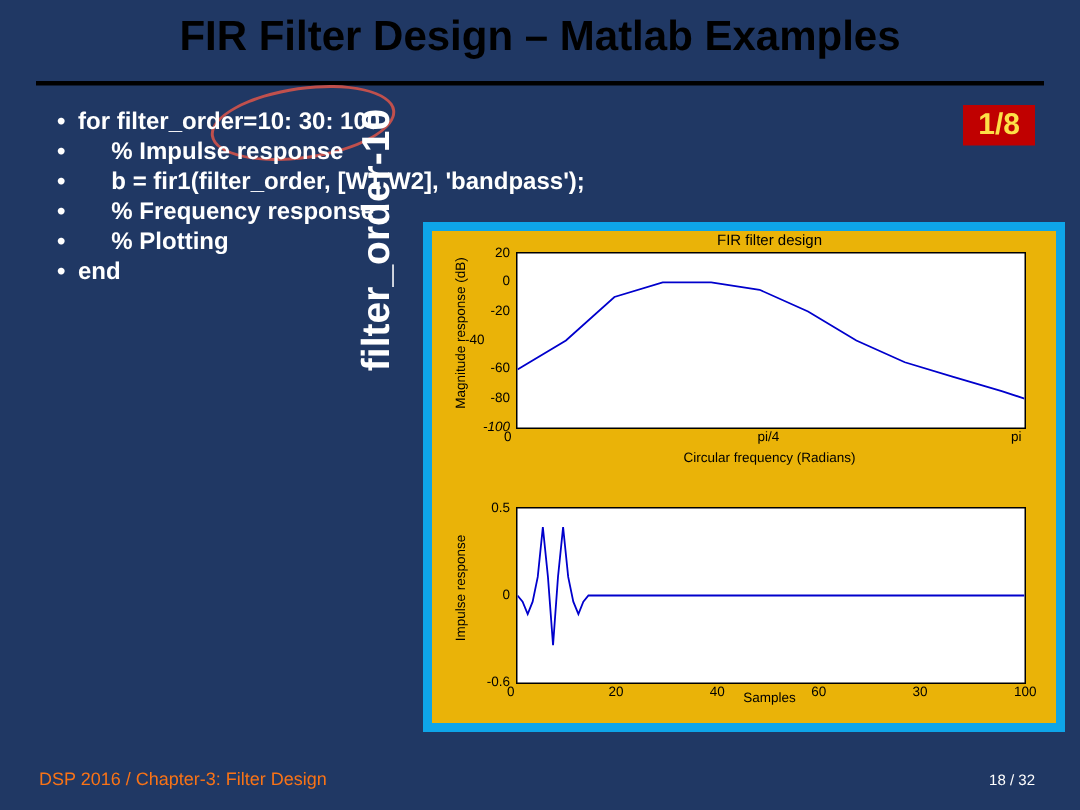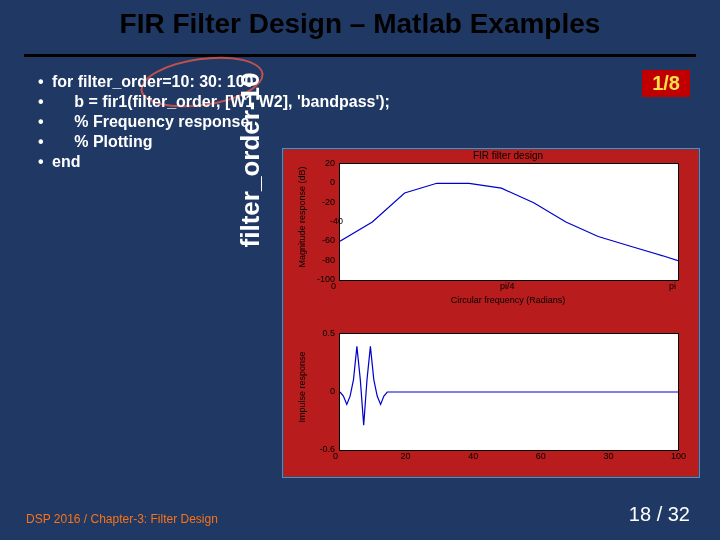--- a/index.html
+++ b/index.html
@@ -87,22 +87,22 @@
     transform-origin: left top;
     width: 200px;
     text-align: center;
   }
   .charts {
     position: absolute;
     left: 282px;
     top: 148px;
     width: 416px;
     height: 328px;
-    background: #b91c1c;
-    border: 1px solid #0ea5e9;
+    background: #eab308;
+    border: 6px solid #0ea5e9;
   }
   .chart {
     position: absolute;
     background: #fff;
     border: 1px solid #000;
   }
   .chart-top {
     left: 56px;
     top: 14px;
     width: 338px;
@@ -148,21 +148,21 @@
     position: absolute;
     left: 26px;
     bottom: 14px;
     font-size: 12px;
     color: #f97316;
   }
   .pagenum {
     position: absolute;
     right: 30px;
     bottom: 14px;
-    font-size: 20px;
+    font-size: 10px;
     color: #fff;
   }
 </style>
 </head>
 <body>
 
 <div class="slide">
 
   <div class="title-area">
     <span class="title-text">FIR Filter Design – Matlab Examples</span>
@@ -170,20 +170,21 @@
   <div class="title-rule"></div>
 
   <div class="highlight-oval"></div>
 
   <div class="page-badge">
     <span>1/8</span>
   </div>
 
   <div class="code-block">
     <span class="line"><span class="bullet">•</span><span>for filter_order=10: 30: 100</span></span>
+    <span class="line"><span class="bullet">•</span><span>     % Impulse response</span></span>
     <span class="line"><span class="bullet">•</span><span>     b = fir1(filter_order, [W1 W2], 'bandpass');</span></span>
     <span class="line"><span class="bullet">•</span><span>     % Frequency response</span></span>
     <span class="line"><span class="bullet">•</span><span>     % Plotting</span></span>
     <span class="line"><span class="bullet">•</span><span>end</span></span>
   </div>
 
   <div class="vertical-label">filter_order-10</div>
 
   <div class="charts">
 
@@ -192,24 +193,24 @@
     <div class="chart chart-top">
       <svg class="plotline" width="338" height="116">
         <polyline id="line-top" fill="none" stroke="#0000cc" stroke-width="1.2" points="0.0,77.3 32.3,58.0 64.6,29.0 96.8,19.3 129.1,19.3 161.4,24.2 193.7,38.7 225.9,58.0 258.2,72.5 290.5,82.2 322.8,91.8 338.0,96.7"></polyline>
       </svg>
     </div>
     <div class="ylabel" style="left:14px; top:126px; width:116px;">Magnitude response (dB)</div>
     <div id="top-yticks">
         <div class="tick" style="right: 364px; top: 9px;">20</div>
         <div class="tick" style="right: 364px; top: 28.3333px;">0</div>
         <div class="tick" style="right: 364px; top: 47.6667px;">-20</div>
-        <div class="tick" style="right: 356px; top: 67px;">-40</div>
+        <div class="tick" style="right: 381px; top: 67px;">-40</div>
         <div class="tick" style="right: 364px; top: 86.3333px;">-60</div>
         <div class="tick" style="right: 364px; top: 105.667px;">-80</div>
-        <div class="tick" style="right: 364px; top: 125px;">-100</div>
+        <div class="tick" style="right: 364px; top: 125px; font-style: italic;">-100</div>
       </div>
     <div id="top-xticks">
         <div class="tick" style="left: 48px; top: 132px;">0</div>
         <div class="tick" style="left: 217px; top: 132px;">pi/4</div>
         <div class="tick" style="left: 386px; top: 132px;">pi</div>
       </div>
     <div class="xlabel" style="left:56px; top:146px;">Circular frequency (Radians)</div>
 
     <div class="chart chart-bot">
       <svg class="plotline" width="338" height="116">
@@ -223,20 +224,21 @@
         <div class="tick" style="right: 364px; top: 295px;">-0.6</div>
       </div>
     <div id="bot-xticks">
         <div class="tick" style="left: 50px; top: 302px;">0</div>
         <div class="tick" style="left: 117.6px; top: 302px;">20</div>
         <div class="tick" style="left: 185.2px; top: 302px;">40</div>
         <div class="tick" style="left: 252.8px; top: 302px;">60</div>
         <div class="tick" style="left: 320.4px; top: 302px;">30</div>
         <div class="tick" style="left: 388px; top: 302px;">100</div>
       </div>
+    <div class="xlabel" style="left:56px; top:306px;">Samples</div>
 
   </div>
 
   <div class="footer">DSP 2016  /  Chapter-3: Filter Design</div>
   <div class="pagenum">
     <span>18</span> / <span>32</span>
   </div>
 
 </div>
 

